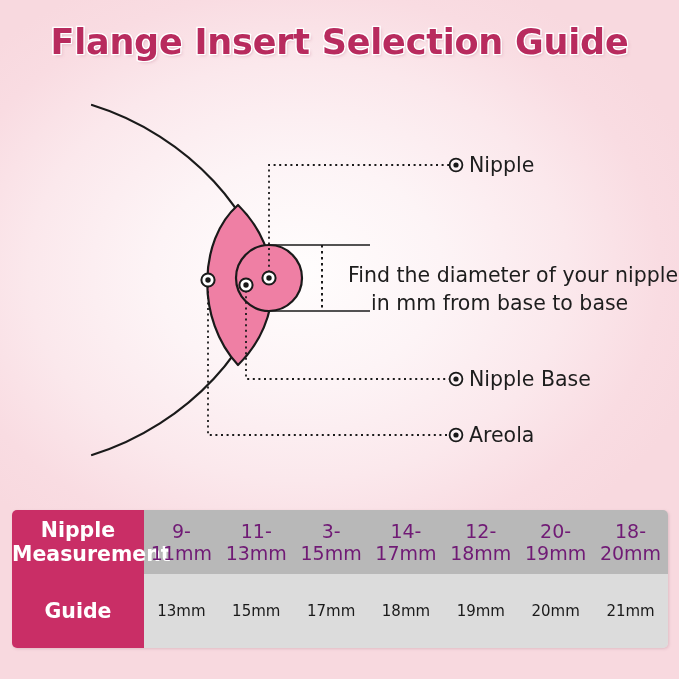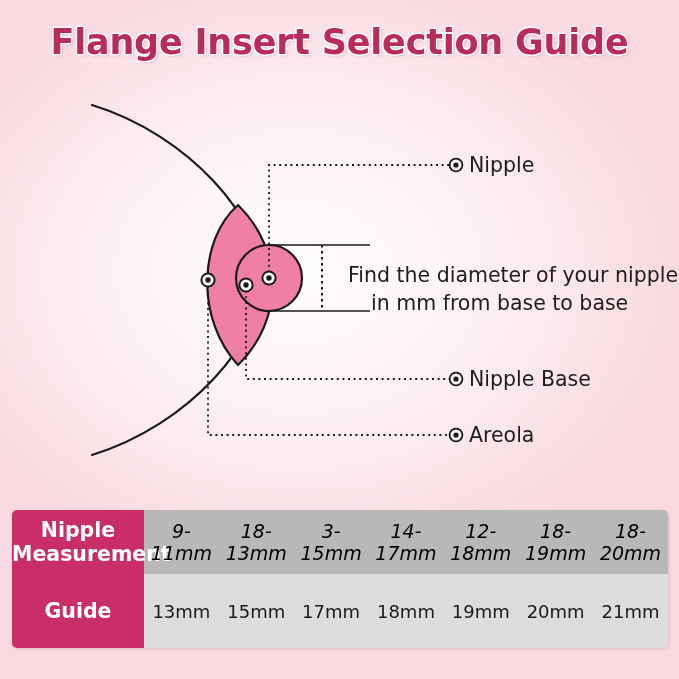--- a/index.html
+++ b/index.html
@@ -99,31 +99,30 @@
     color: #ffffff;
     font-size: 20.5px;
     font-weight: bold;
     line-height: 1.18;
     border-bottom: 2px solid #f7dde4;
   }
   .rowhead.last { border-bottom: 0; }
 
   .cell-top {
     background: #b8b8b8;
-    color: #000000;
+    color: #701a75;
     font-size: 19px;
     height: 60px;
     border-left: 2px solid #f6f2f3;
     border-bottom: 2px solid #f6f2f3;
-    font-style: italic;
   }
   .cell-bot {
     background: #dcdcdc;
     color: #1a1a1a;
-    font-size: 18px;
+    font-size: 15px;
     height: 69px;
     border-left: 2px solid #f6f2f3;
   }
 </style>
 </head>
 <body>
 
 <div id="page">
 
   <div id="title-bar">
@@ -179,25 +178,25 @@
   </div>
 
   <table id="size-table">
     <tbody>
       <tr>
         <th class="rowhead">
           <span>Nipple</span><br>
           <span>Measurement</span>
         </th>
         <td class="cell-top">9-11mm</td>
-        <td class="cell-top">18-13mm</td>
+        <td class="cell-top">11-13mm</td>
         <td class="cell-top">3-15mm</td>
         <td class="cell-top">14-17mm</td>
         <td class="cell-top">12-18mm</td>
-        <td class="cell-top">18-19mm</td>
+        <td class="cell-top">20-19mm</td>
         <td class="cell-top">18-20mm</td>
       </tr>
       <tr>
         <th class="rowhead last">Guide</th>
         <td class="cell-bot">13mm</td>
         <td class="cell-bot">15mm</td>
         <td class="cell-bot">17mm</td>
         <td class="cell-bot">18mm</td>
         <td class="cell-bot">19mm</td>
         <td class="cell-bot">20mm</td>

